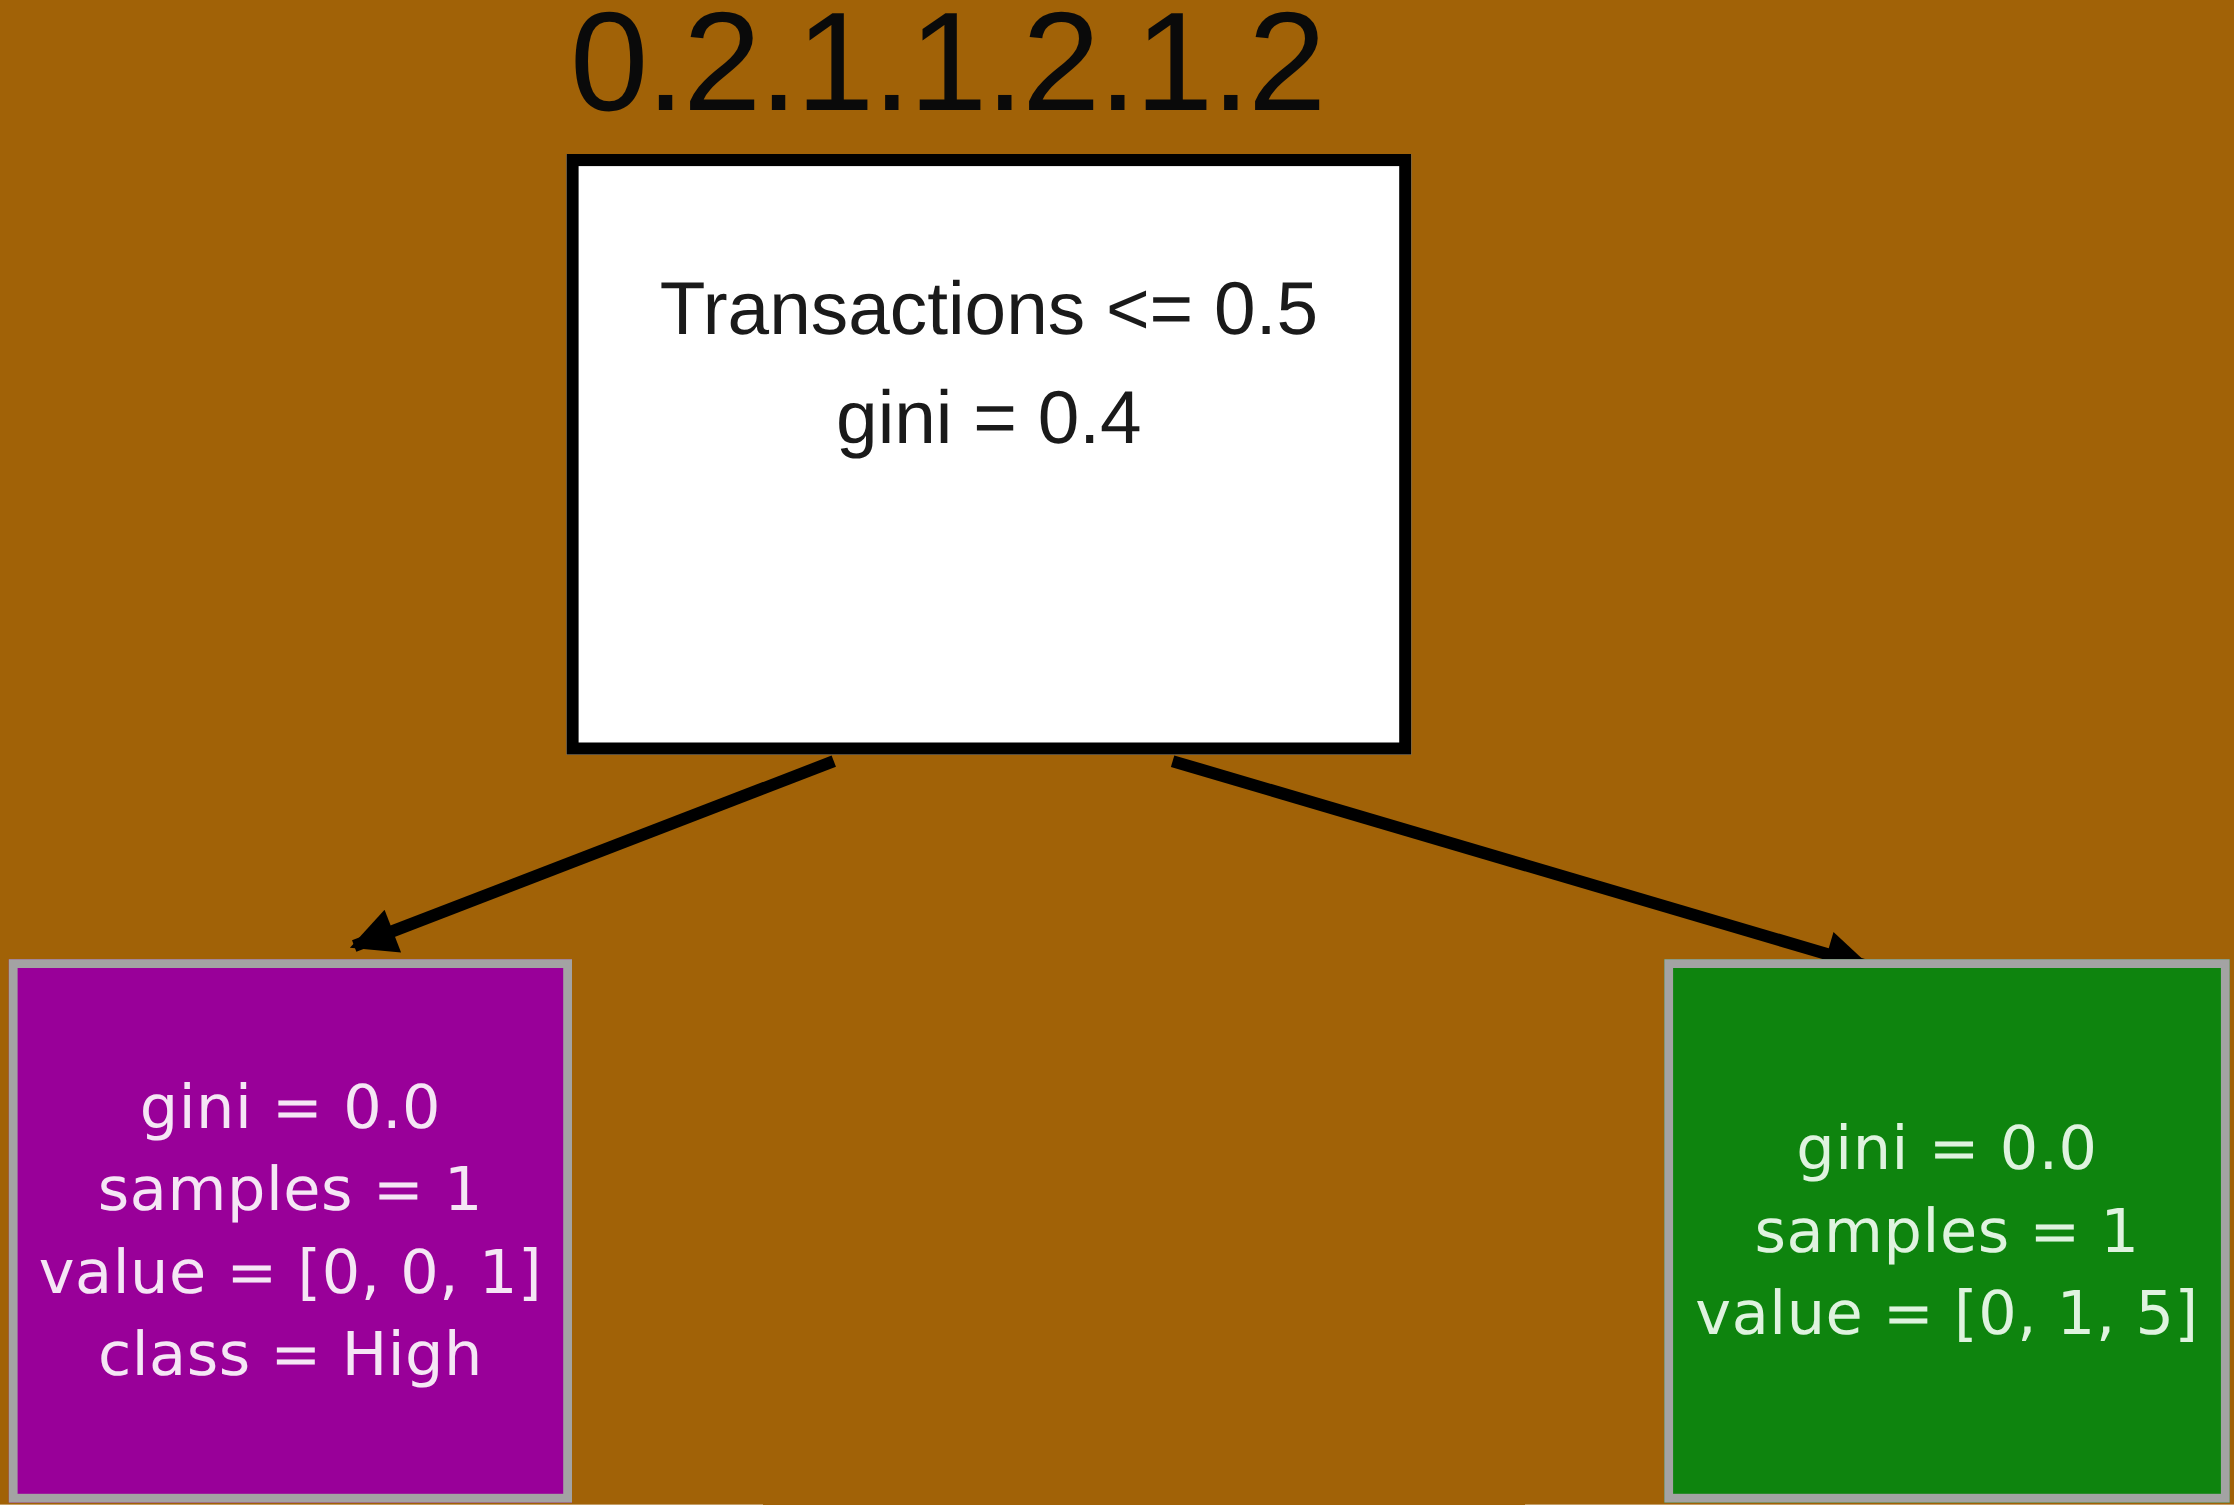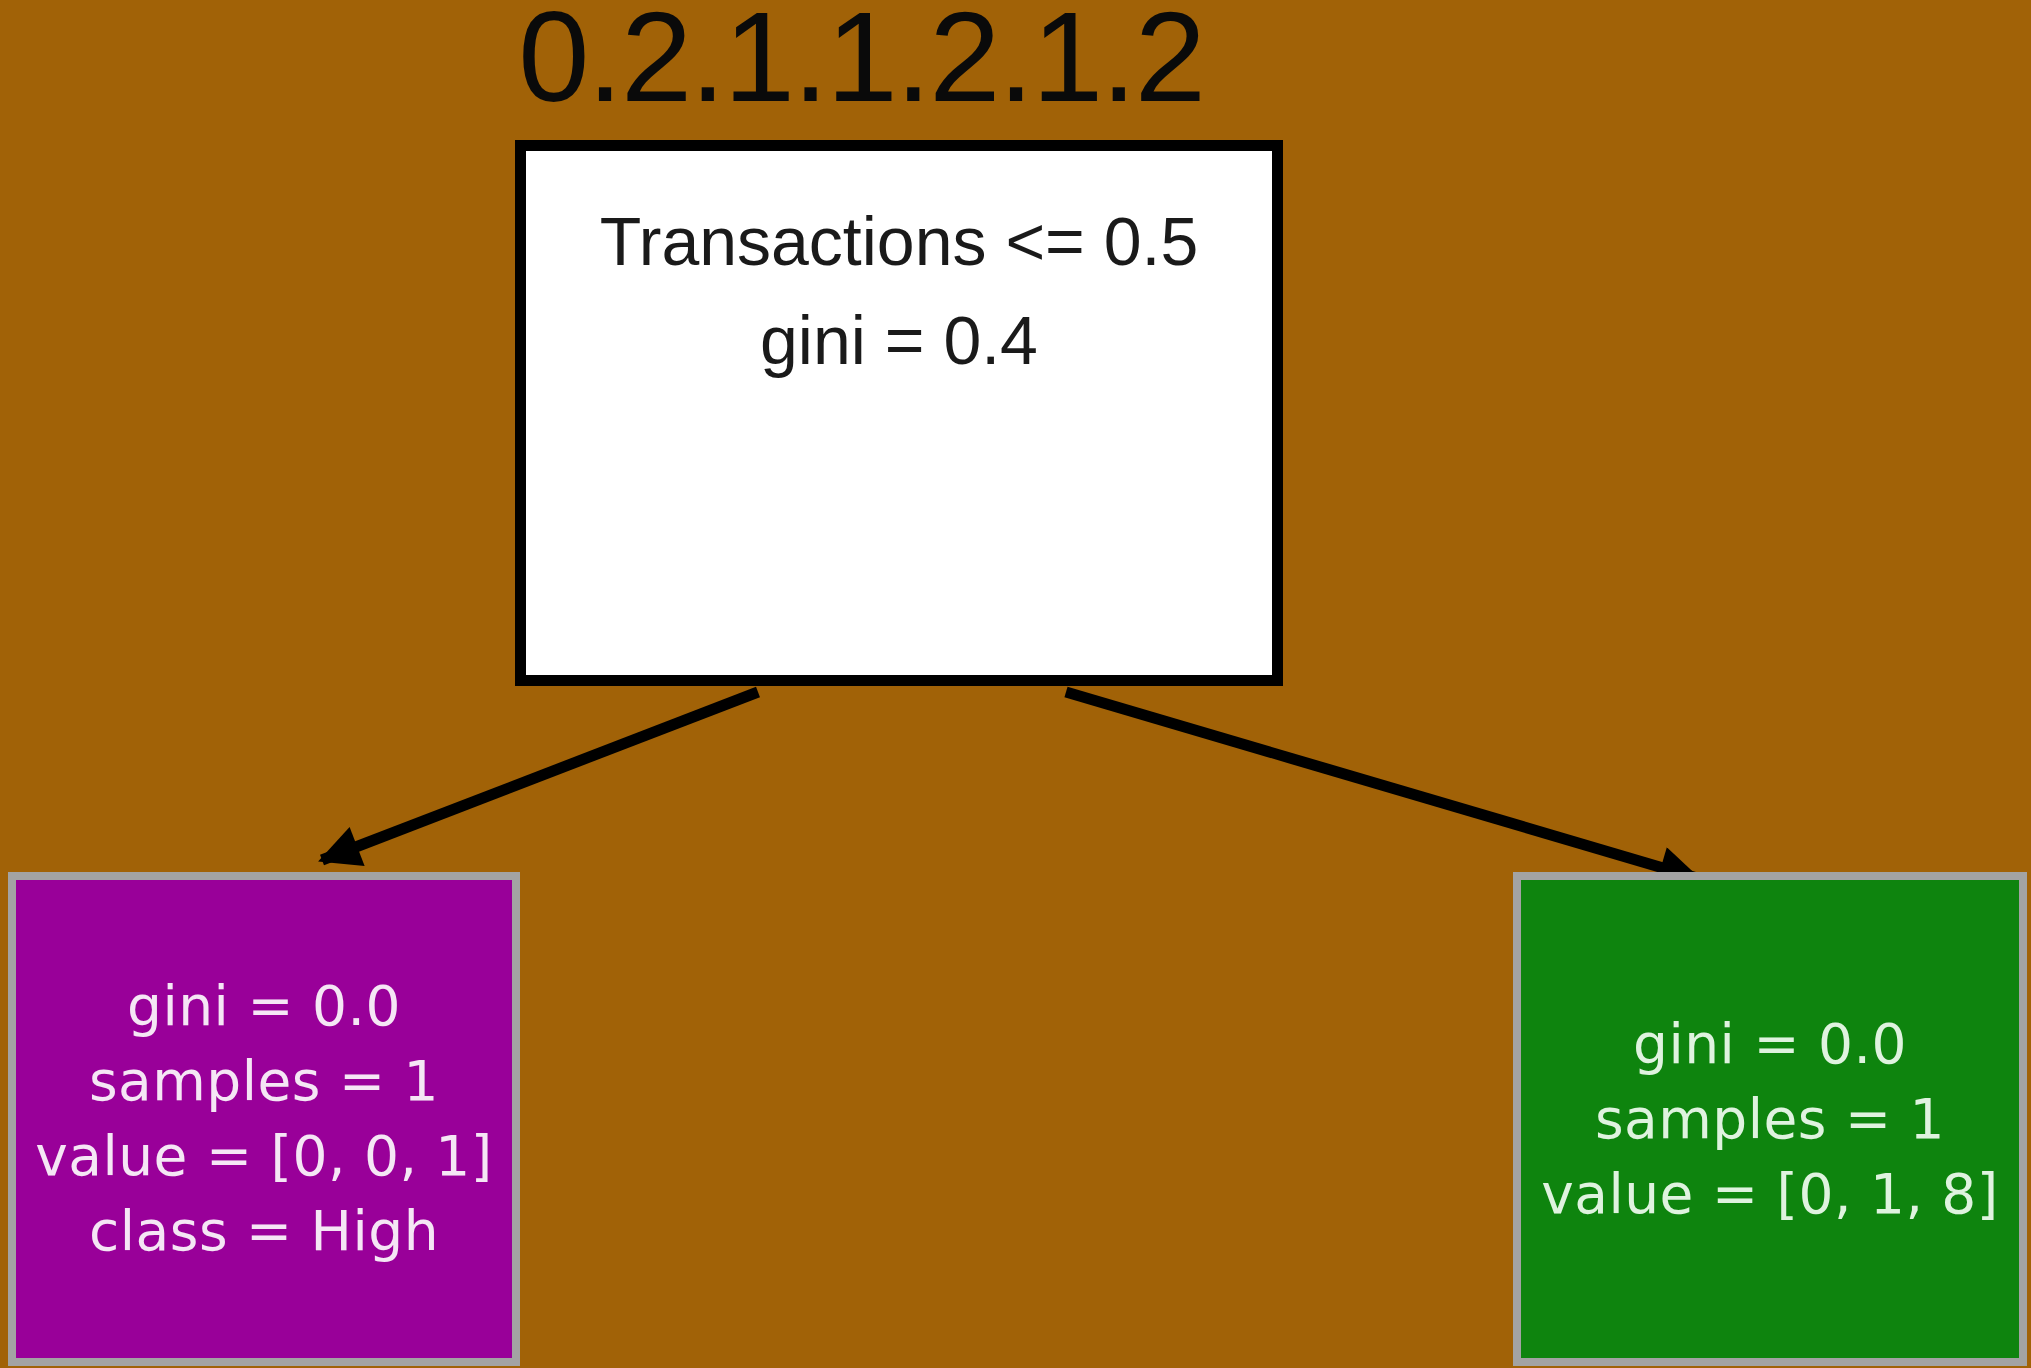--- a/index.html
+++ b/index.html
@@ -32,21 +32,21 @@
     align-items: center;
     text-align: center;
   }
   .node .line { white-space: nowrap; }
   .root-node {
     left: 515px;
     top: 140px;
     width: 768px;
     height: 546px;
     border: 11px solid #000000;
-    padding-top: 56px;
+    padding-top: 96px;
     gap: 31px;
     font-size: 68px;
     line-height: 68px;
     font-family: "Liberation Sans", sans-serif;
   }
   .leaf-node {
     top: 872px;
     height: 494px;
     border: 8px solid #a3a3a3;
     justify-content: center;
@@ -92,16 +92,16 @@
   <div class="node leaf-node leaf-left" style="background-color: rgb(153, 0, 153); color: rgb(245, 230, 245);">
     <div class="line">gini = 0.0</div>
     <div class="line">samples = 1</div>
     <div class="line">value = [0, 0, 1]</div>
     <div class="line">class = High</div>
   </div>
 
   <div class="node leaf-node leaf-right" style="background-color: rgb(14, 132, 14); color: rgb(223, 243, 223);">
     <div class="line">gini = 0.0</div>
     <div class="line">samples = 1</div>
-    <div class="line">value = [0, 1, 8]</div>
+    <div class="line">value = [0, 1, 5]</div>
   </div>
 
 </div>
 
 </body></html>

